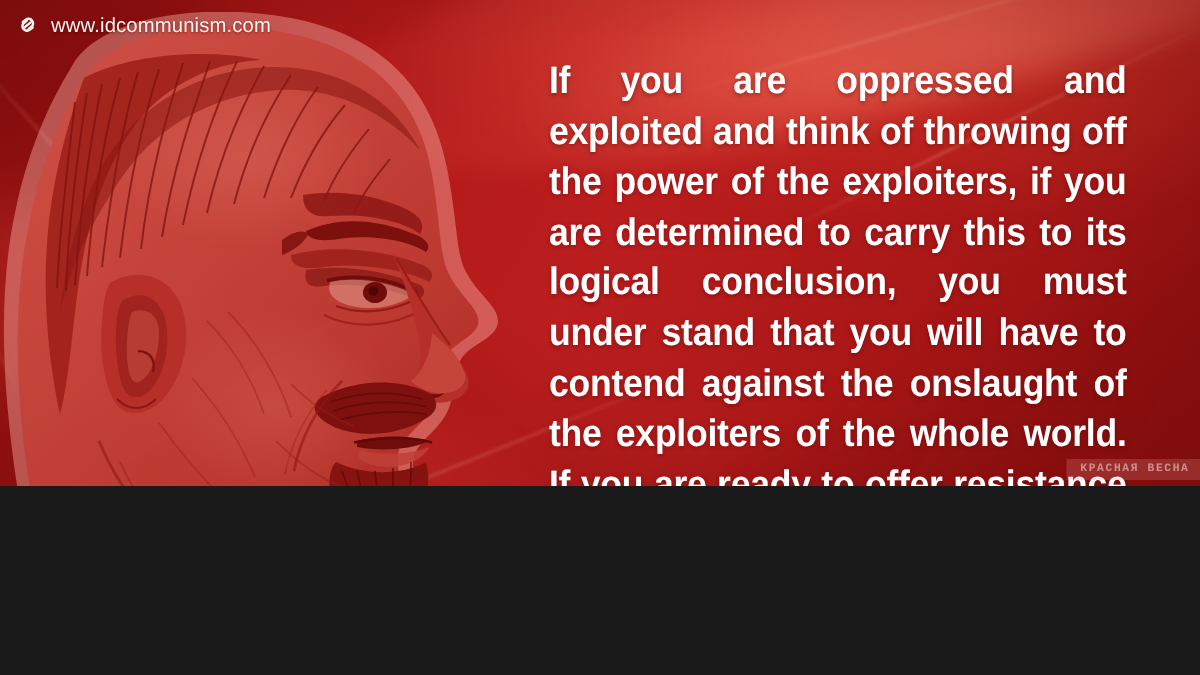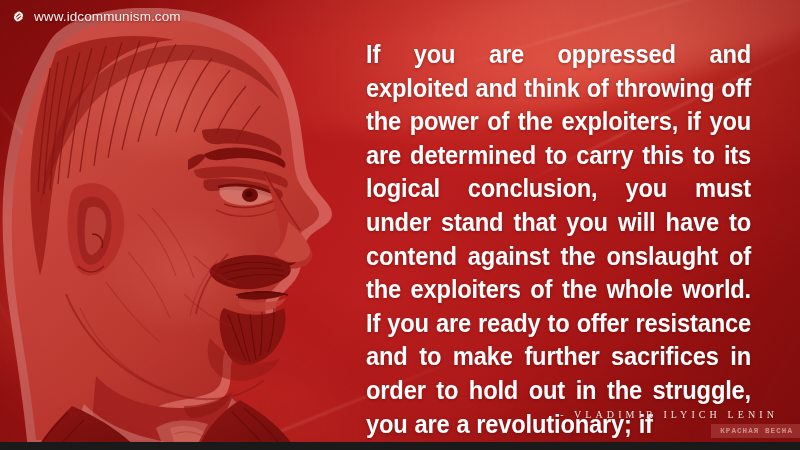--- a/index.html
+++ b/index.html
@@ -3,21 +3,21 @@
 <meta charset="utf-8">
 <style>
   html, body {
     margin: 0;
     padding: 0;
     background: #1a1a1a;
   }
   #canvas {
     position: relative;
     width: 800px;
-    height: 442px;
+    height: 324px;
     overflow: hidden;
     background: #a01414;
     font-family: "Liberation Sans", sans-serif;
     user-select: none;
   }
 
   
   .bg-base {
     position: absolute;
     inset: 0;

